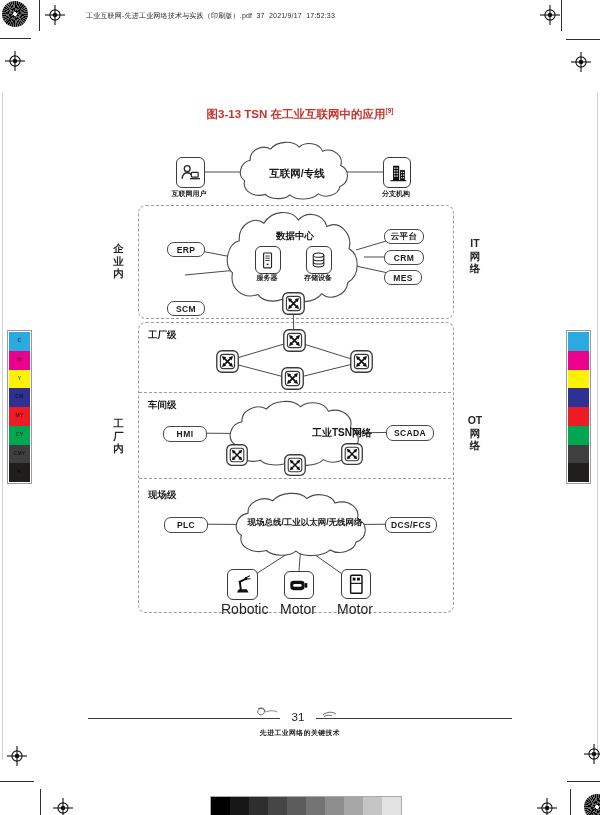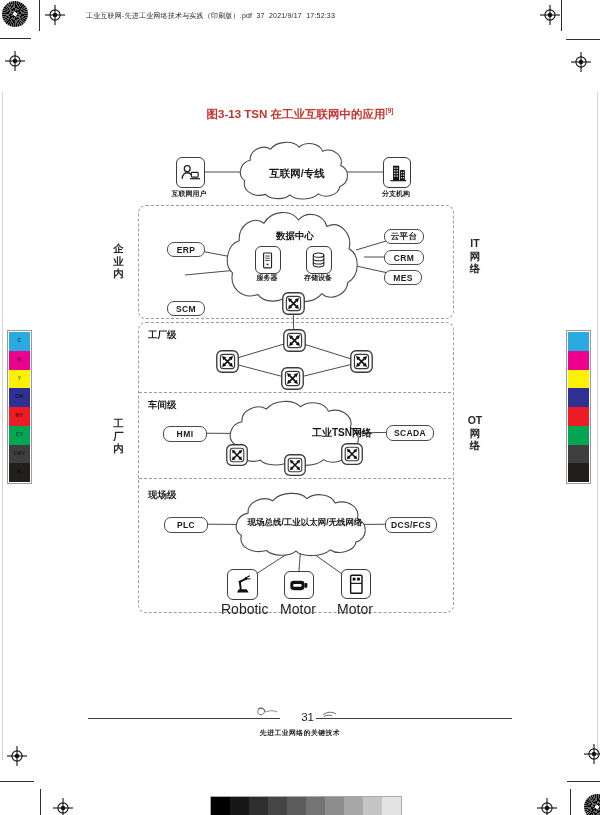--- a/index.html
+++ b/index.html
@@ -42,21 +42,21 @@
   .zone-label{position:absolute;z-index:4;font-size:9.5px;font-weight:700;color:#1b1b1b;}
   .side-label{position:absolute;z-index:4;font-size:10.5px;font-weight:600;color:#262626;
               line-height:12.5px;word-break:break-all;text-align:center;}
   .cap{position:absolute;z-index:4;text-align:center;font-size:7px;font-weight:600;color:#222;}
   .devcap{position:absolute;z-index:4;text-align:center;font-size:14px;color:#222;}
   
   .body-text{position:absolute;left:84px;top:642px;width:432px;font-size:11.5px;
              font-weight:600;line-height:19.5px;text-align:justify;text-indent:16px;
              color:#161616;z-index:5;}
   .rule{position:absolute;height:1px;background:#3c3c3c;z-index:5;}
-  .pagenum{position:absolute;left:282px;top:711px;width:32px;text-align:right;
+  .pagenum{position:absolute;left:282px;top:711px;width:32px;text-align:center;
            font-size:11.5px;color:#222;z-index:5;}
   .section-title{position:absolute;left:200px;top:728px;width:200px;text-align:center;
                  font-size:6.8px;font-weight:700;color:#222;letter-spacing:.5px;z-index:5;}
   .orn{position:absolute;z-index:5;}
 </style>
 </head>
 <body>
 
 <div class="page">
 

